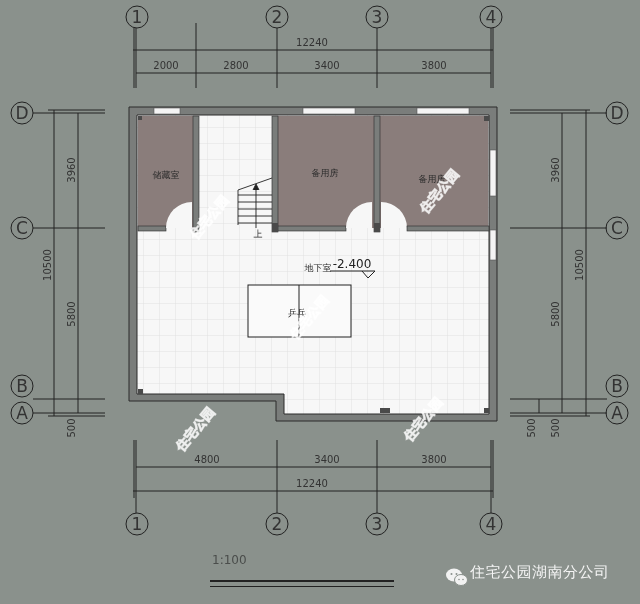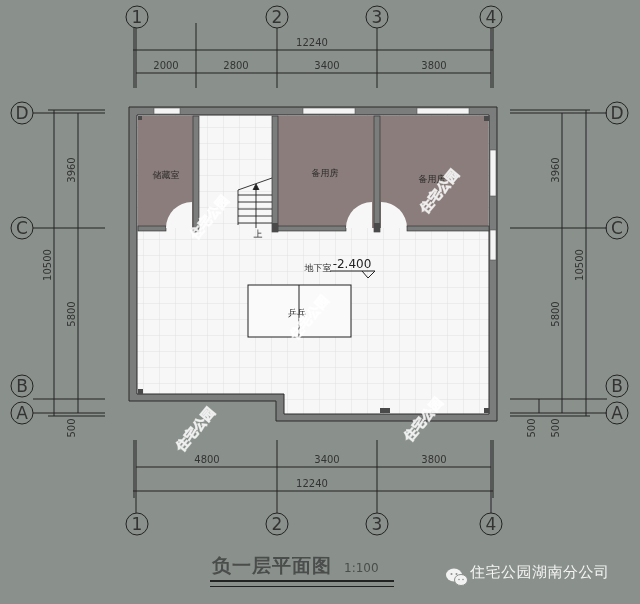--- a/index.html
+++ b/index.html
@@ -226,20 +226,19 @@
     <ellipse cx="15" cy="12" rx="6.5" ry="5.5" fill="#f2f2f2" stroke="#8a918c" stroke-width="1"></ellipse>
     <circle cx="5.5" cy="6" r="1" fill="#8a918c"></circle>
     <circle cx="10.5" cy="6" r="1" fill="#8a918c"></circle>
     <circle cx="13" cy="11.5" r="0.8" fill="#8a918c"></circle>
     <circle cx="17" cy="11.5" r="0.8" fill="#8a918c"></circle>
   </g>
 </svg>
 </div>
 
 <div class="title-bar">
-  <span class="title-main">负一层平面图</span>
   <span class="title-scale">1:100</span>
 </div>
 <div class="title-underline"></div>
 
 <div class="brand" style="left:470px;">
   <span class="brand-text">住宅公园湖南分公司</span>
 </div>
 
 </body></html>

